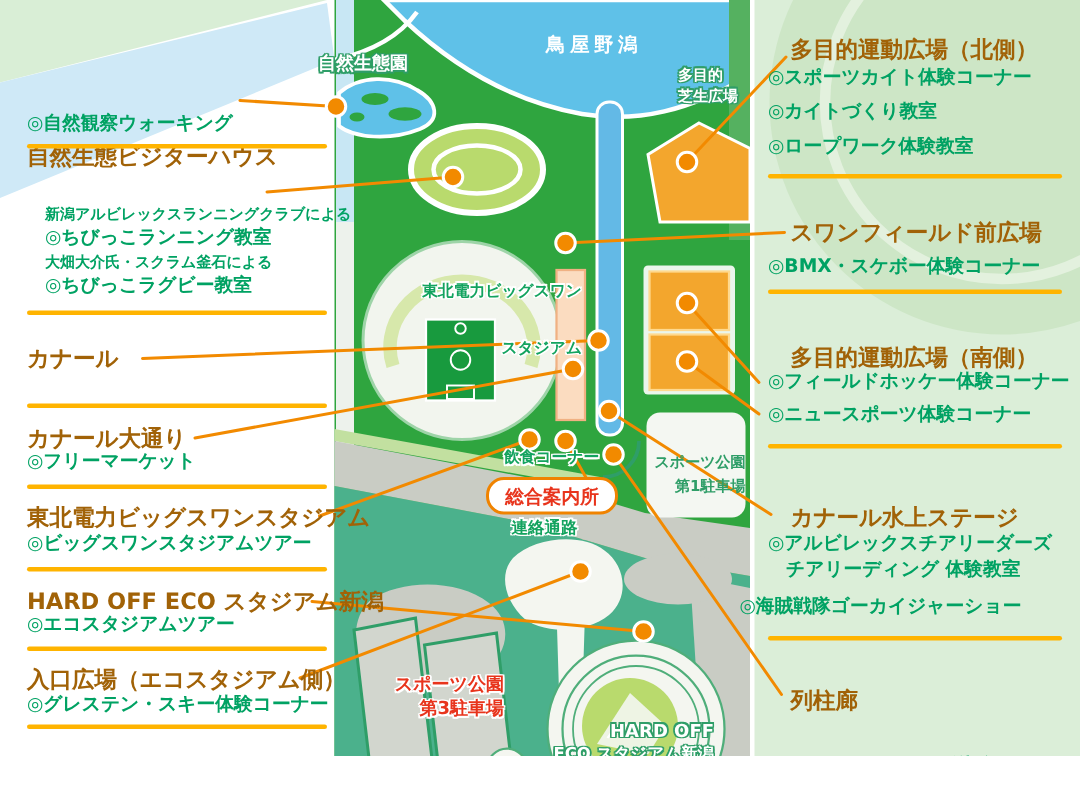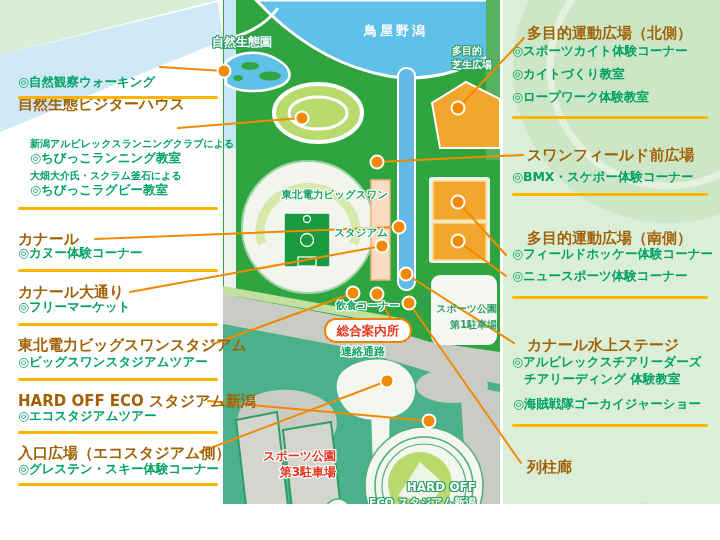--- a/index.html
+++ b/index.html
@@ -176,21 +176,20 @@
   <div class="lbl t-item" style="left:18px;top:75px;">◎自然観察ウォーキング</div>
   <div class="sep" style="left:18px;top:96px;width:200px;"></div>
 
   <div class="lbl t-sub" style="left:30px;top:138px;">新潟アルビレックスランニングクラブによる</div>
   <div class="lbl t-item" style="left:30px;top:151px;">◎ちびっこランニング教室</div>
   <div class="lbl t-sub" style="left:30px;top:170px;">大畑大介氏・スクラム釜石による</div>
   <div class="lbl t-item" style="left:30px;top:183px;">◎ちびっこラグビー教室</div>
   <div class="sep" style="left:18px;top:207px;width:200px;"></div>
 
   <div class="lbl t-title" style="left:18px;top:231px;">カナール</div>
-  <div class="lbl t-item" style="left:18px;top:246px;">◎カヌー体験コーナー</div>
   <div class="sep" style="left:18px;top:269px;width:200px;"></div>
 
   <div class="lbl t-title" style="left:18px;top:284px;">カナール大通り</div>
   <div class="lbl t-item" style="left:18px;top:300px;">◎フリーマーケット</div>
   <div class="sep" style="left:18px;top:323px;width:200px;"></div>
 
   <div class="lbl t-title" style="left:18px;top:337px;">東北電力ビッグスワンスタジアム</div>
   <div class="lbl t-item" style="left:18px;top:355px;">◎ビッグスワンスタジアムツアー</div>
   <div class="sep" style="left:18px;top:378px;width:200px;"></div>
 
@@ -213,20 +212,20 @@
   <div class="sep" style="left:512px;top:193px;width:196px;"></div>
 
   <div class="lbl t-title" style="left:527px;top:230px;">多目的運動広場（南側）</div>
   <div class="lbl t-item" style="left:512px;top:247px;">◎フィールドホッケー体験コーナー</div>
   <div class="lbl t-item" style="left:512px;top:269px;">◎ニュースポーツ体験コーナー</div>
   <div class="sep" style="left:512px;top:296px;width:196px;"></div>
 
   <div class="lbl t-title" style="left:527px;top:337px;">カナール水上ステージ</div>
   <div class="lbl t-item" style="left:512px;top:355px;">◎アルビレックスチアリーダーズ</div>
   <div class="lbl t-item" style="left:524px;top:372px;">チアリーディング 体験教室</div>
-  <div class="lbl t-item" style="left:493px;top:397px;margin-left:20px;">◎海賊戦隊ゴーカイジャーショー</div>
+  <div class="lbl t-item" style="left:493px;top:397px;">◎海賊戦隊ゴーカイジャーショー</div>
   <div class="sep" style="left:512px;top:424px;width:196px;"></div>
 
   <div class="lbl t-title" style="left:527px;top:459px;">列柱廊</div>
   <div class="lbl t-item" style="left:512px;top:475px;margin-top:28px;">◎ツリークライミング体験コーナー</div>
   <div class="sep" style="left:512px;top:507px;width:196px;"></div>
 
 </div>
 
 </body></html>

